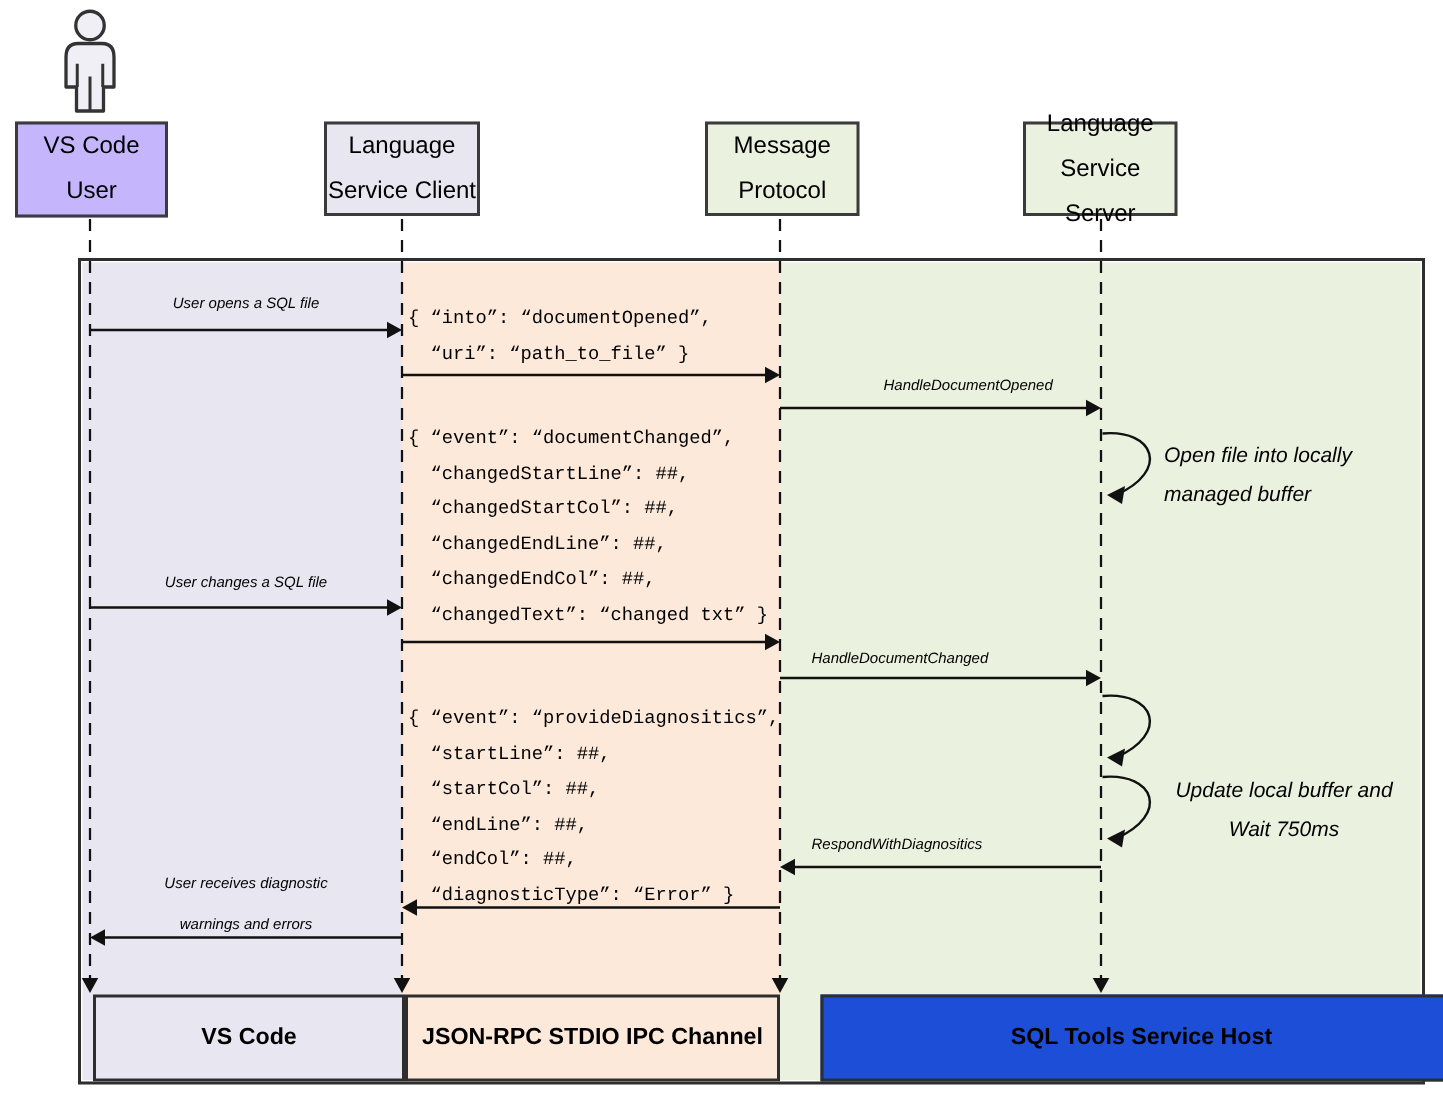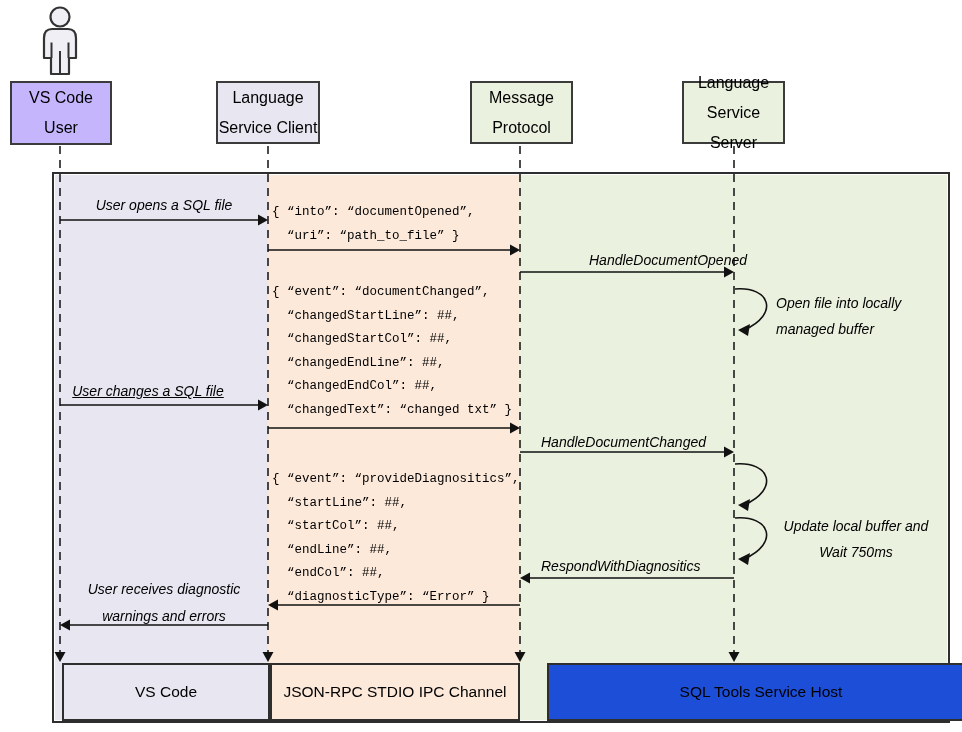--- a/index.html
+++ b/index.html
@@ -24,30 +24,30 @@
     text-align:center; font-size:16px; line-height:30px; white-space:pre-line;
   }
   #hdr-user     { left:10px;  top:81px; width:98px;  height:60px; background:#c4b5fd; }
   #hdr-client   { left:216px; top:81px; width:100px; height:59px; background:#E7E6F1; }
   #hdr-protocol { left:470px; top:81px; width:99px;  height:59px; background:#EAF1DF; }
   #hdr-server   { left:682px; top:81px; width:99px;  height:59px; background:#EAF1DF; }
   
   .ftr {
     position:absolute; top:663px; height:54px; border:2px solid #2e2e2e;
     display:flex; align-items:center; justify-content:center;
-    font-weight:normal; font-size:15.5px; white-space:nowrap;
+    font-weight:bold; font-size:15.5px; white-space:nowrap;
   }
   #ftr-vscode { left:62px;  width:204px; background:#E7E6F1; }
   #ftr-ipc    { left:270px; width:246px; background:#FCE9DA;text-align:center; }
   #ftr-host   { left:547px; width:424px; background:#1d4ed8; }
   
-  .msg { position:absolute; font-style:italic; font-size:14px; white-space:pre-line; }
+  .msg { position:absolute; font-style:italic; font-size:10px; white-space:pre-line; }
   #lbl-open         { left:60px;  top:197px; width:208px; text-align:center; }
   #lbl-handleopen   { left:541px; top:252px;margin-left:48px; }
-  #lbl-change       { left:44px;  top:383px; width:208px; text-align:center;text-decoration:underline; }
+  #lbl-change       { left:60px;  top:383px; width:208px; text-align:center; }
   #lbl-handlechange { left:541px; top:434px; }
   #lbl-respond      { left:541px; top:558px; }
   #lbl-receive      { left:64px;  top:576px; width:200px; text-align:center; line-height:27px; }
   
   .payload {
     position:absolute; left:272px;
     font-family:"Liberation Mono", monospace;
     font-size:12.5px; line-height:23.5px; white-space:pre;
   }
   #payload-opened   { top:201px; }

